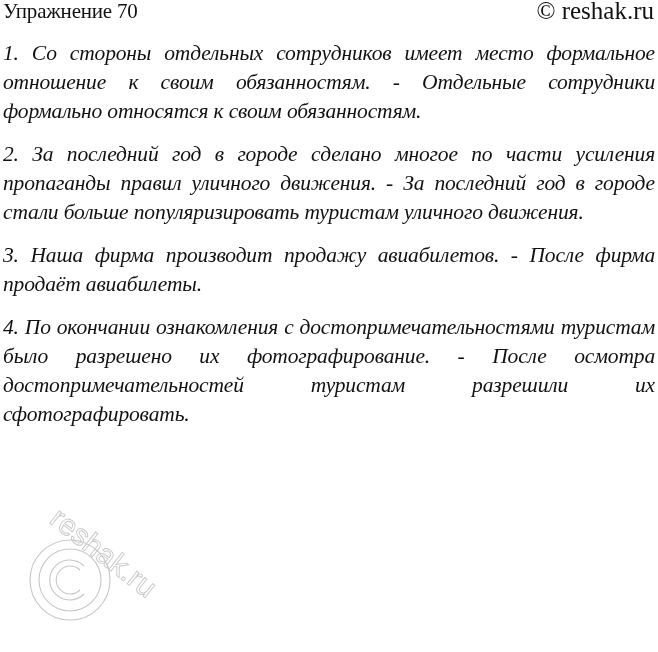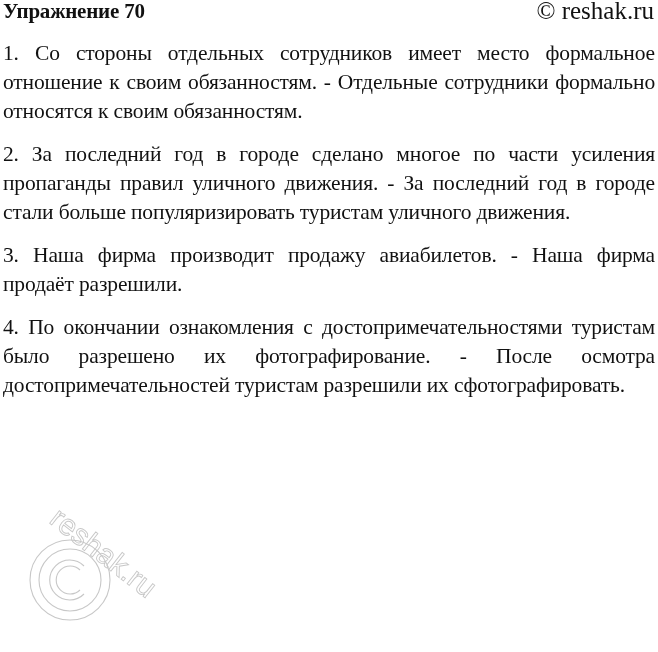--- a/index.html
+++ b/index.html
@@ -19,34 +19,35 @@
       position: absolute;
       top: 0;
       left: 3px;
       right: 4px;
       height: 24px;
       display: flex;
       justify-content: space-between;
       align-items: flex-start;
     }
     .title {
-      font-weight: bold;
+      font-weight: normal;
       font-size: 21px;
       line-height: 22px;
       letter-spacing: -0.2px;
     }
     .copyright {
       font-size: 25px;
       line-height: 22px;
     }
     .content {
       position: absolute;
       top: 39px;
       left: 3px;
       width: 652px;
+      font-style: italic;
     }
     .para {
       margin: 0 0 14px 0;
       font-size: 21.5px;
       line-height: 29px;
       text-align: justify;
       text-align-last: left;
       letter-spacing: -0.15px;
     }
     .para .num { }
@@ -64,21 +65,21 @@
 <body>
 
 <div class="header">
   <span class="title">Упражнение 70</span>
   <span class="copyright">© reshak.ru</span>
 </div>
 
 <div class="content">
   <p class="para"><span class="num">1.</span> <span>Со стороны отдельных сотрудников имеет место формальное отношение к своим обязанностям. - Отдельные сотрудники формально относятся к своим обязанностям.</span></p>
   <p class="para"><span class="num">2.</span> <span>За последний год в городе сделано многое по части усиления пропаганды правил уличного движения. - За последний год в городе стали больше популяризировать туристам уличного движения.</span></p>
-  <p class="para"><span class="num">3.</span> <span>Наша фирма производит продажу авиабилетов. - Наша фирма продаёт разрешили.</span></p>
+  <p class="para"><span class="num">3.</span> <span>Наша фирма производит продажу авиабилетов. - После фирма продаёт авиабилеты.</span></p>
   <p class="para"><span class="num">4.</span> <span>По окончании ознакомления с достопримечательностями туристам было разрешено их фотографирование. - После осмотра достопримечательностей туристам разрешили их сфотографировать.</span></p>
 </div>
 
 <div class="watermark">
   <svg width="170" height="140" viewBox="0 0 170 140">
     <g fill="none" stroke="#9a9a9a" stroke-width="1.1">
       <circle cx="48" cy="88" r="40"></circle>
       <circle cx="48" cy="88" r="31"></circle>
       <path d="M62 74 A20 20 0 1 0 62 102" stroke-width="6" stroke="#ffffff"></path>
       <path d="M62 74 A20 20 0 1 0 62 102"></path>

